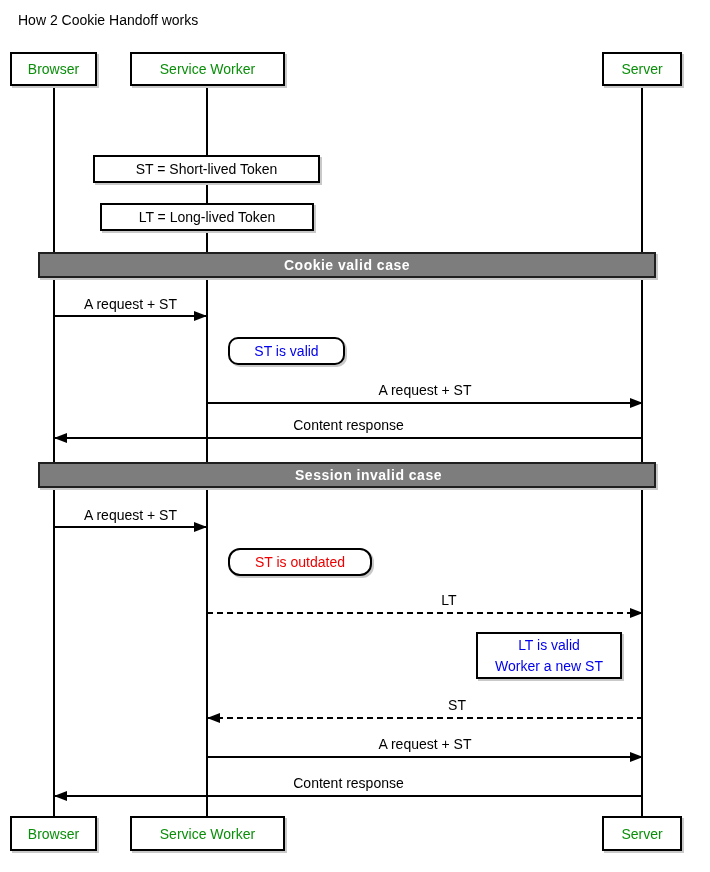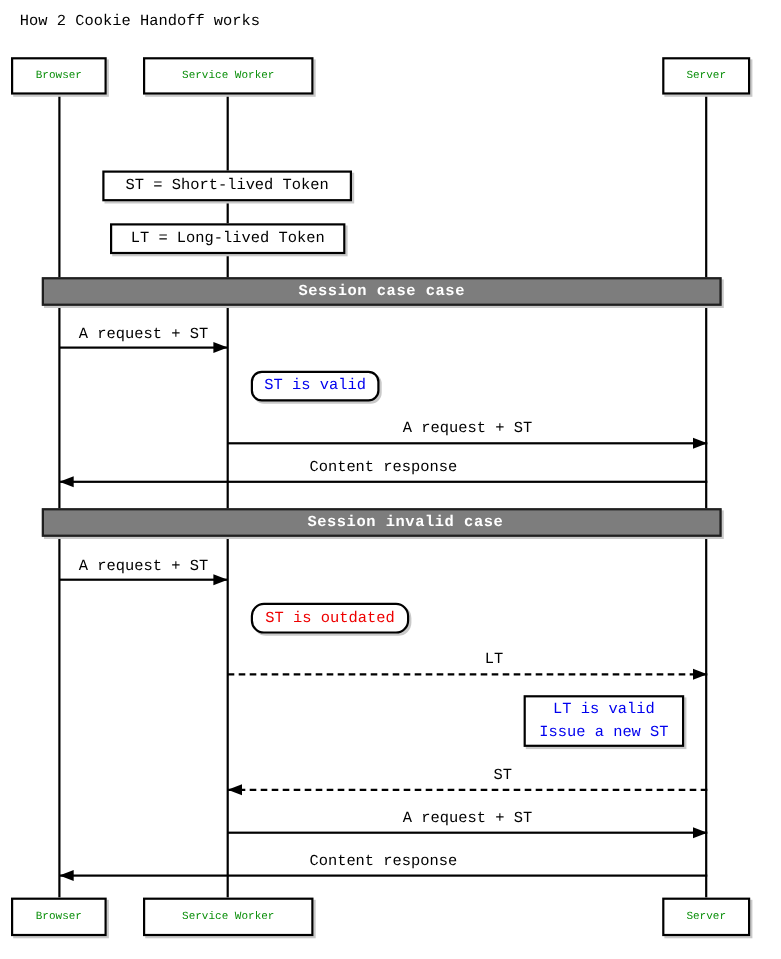--- a/index.html
+++ b/index.html
@@ -1,25 +1,25 @@
 <!DOCTYPE html>
 <html><head>
 <meta charset="utf-8">
 <style>
   html,body{margin:0;padding:0;background:#fff;}
   #canvas{
     position:relative;width:710px;height:872px;background:#ffffff;
-    font-family:Liberation Mono, monospace;
+    font-family:Liberation Sans, sans-serif;
     color:#000;overflow:hidden;
   }
   .title{position:absolute;font-size:14px;color:#000;white-space:nowrap;}
   .actor{
     position:absolute;border:2px solid #000;background:#fff;color:#0a8f0a;
     display:flex;align-items:center;justify-content:center;
-    font-size:10px;white-space:nowrap;box-shadow:2px 2px 0 #c9c9c9;
+    font-size:14px;white-space:nowrap;box-shadow:2px 2px 0 #c9c9c9;
     box-sizing:border-box;
   }
   .lifeline{position:absolute;width:2px;background:#000;}
   .band{
     position:absolute;background:#7d7d7d;border:2px solid #1f1f1f;
     color:#fff;font-weight:bold;font-size:14px;letter-spacing:0.5px;
     display:flex;align-items:center;justify-content:center;
     box-sizing:border-box;box-shadow:2px 2px 0 #c9c9c9;
   }
   .note{
@@ -52,21 +52,21 @@
   <div class="lifeline" style="left:206px;top:86px;height:730px;"></div>
   <div class="lifeline" style="left:641px;top:86px;height:730px;"></div>
 
   <div class="actor" style="left:10px;top:52px;width:87px;height:34px;">Browser</div>
   <div class="actor" style="left:130px;top:52px;width:155px;height:34px;">Service Worker</div>
   <div class="actor" style="left:602px;top:52px;width:80px;height:34px;">Server</div>
 
   <div class="note" style="left:100px;top:203px;width:214px;height:28px;">LT = Long-lived Token</div>
   <div class="note" style="left:93px;top:155px;width:227px;height:28px;">ST = Short-lived Token</div>
 
-  <div class="band" style="left:38px;top:252px;width:618px;height:26px;">Session case case</div>
+  <div class="band" style="left:38px;top:252px;width:618px;height:26px;">Cookie valid case</div>
 
   <div class="msg-label" style="left:54px;top:295px;width:153px;">A request + ST</div>
   <div class="mline" style="left:54px;top:315px;width:153px;"></div>
   <div class="ah ah-r" style="left:194px;top:311px;"></div>
 
   <div class="note blue" style="left:228px;top:337px;width:117px;height:28px;border-radius:10px;">ST is valid</div>
 
   <div class="msg-label" style="left:207px;top:381px;width:436px;">A request + ST</div>
   <div class="mline" style="left:207px;top:402px;width:436px;"></div>
   <div class="ah ah-r" style="left:630px;top:398px;"></div>
@@ -82,21 +82,21 @@
   <div class="ah ah-r" style="left:194px;top:522px;"></div>
 
   <div class="note red" style="left:228px;top:548px;width:144px;height:28px;">ST is outdated</div>
 
   <div class="msg-label" style="left:207px;top:591px;width:484px;">LT</div>
   <div class="mline dashed" style="left:207px;top:612px;width:436px;"></div>
   <div class="ah ah-r" style="left:630px;top:608px;"></div>
 
   <div class="note blue two-line" style="left:476px;top:632px;width:146px;height:47px;">
     <span>LT is valid</span>
-    <span>Issue a new ST</span>
+    <span>Worker a new ST</span>
   </div>
 
   <div class="msg-label" style="left:207px;top:696px;width:500px;">ST</div>
   <div class="mline dashed" style="left:207px;top:717px;width:436px;"></div>
   <div class="ah ah-l" style="left:207px;top:713px;"></div>
 
   <div class="msg-label" style="left:207px;top:735px;width:436px;">A request + ST</div>
   <div class="mline" style="left:207px;top:756px;width:436px;"></div>
   <div class="ah ah-r" style="left:630px;top:752px;"></div>
 

